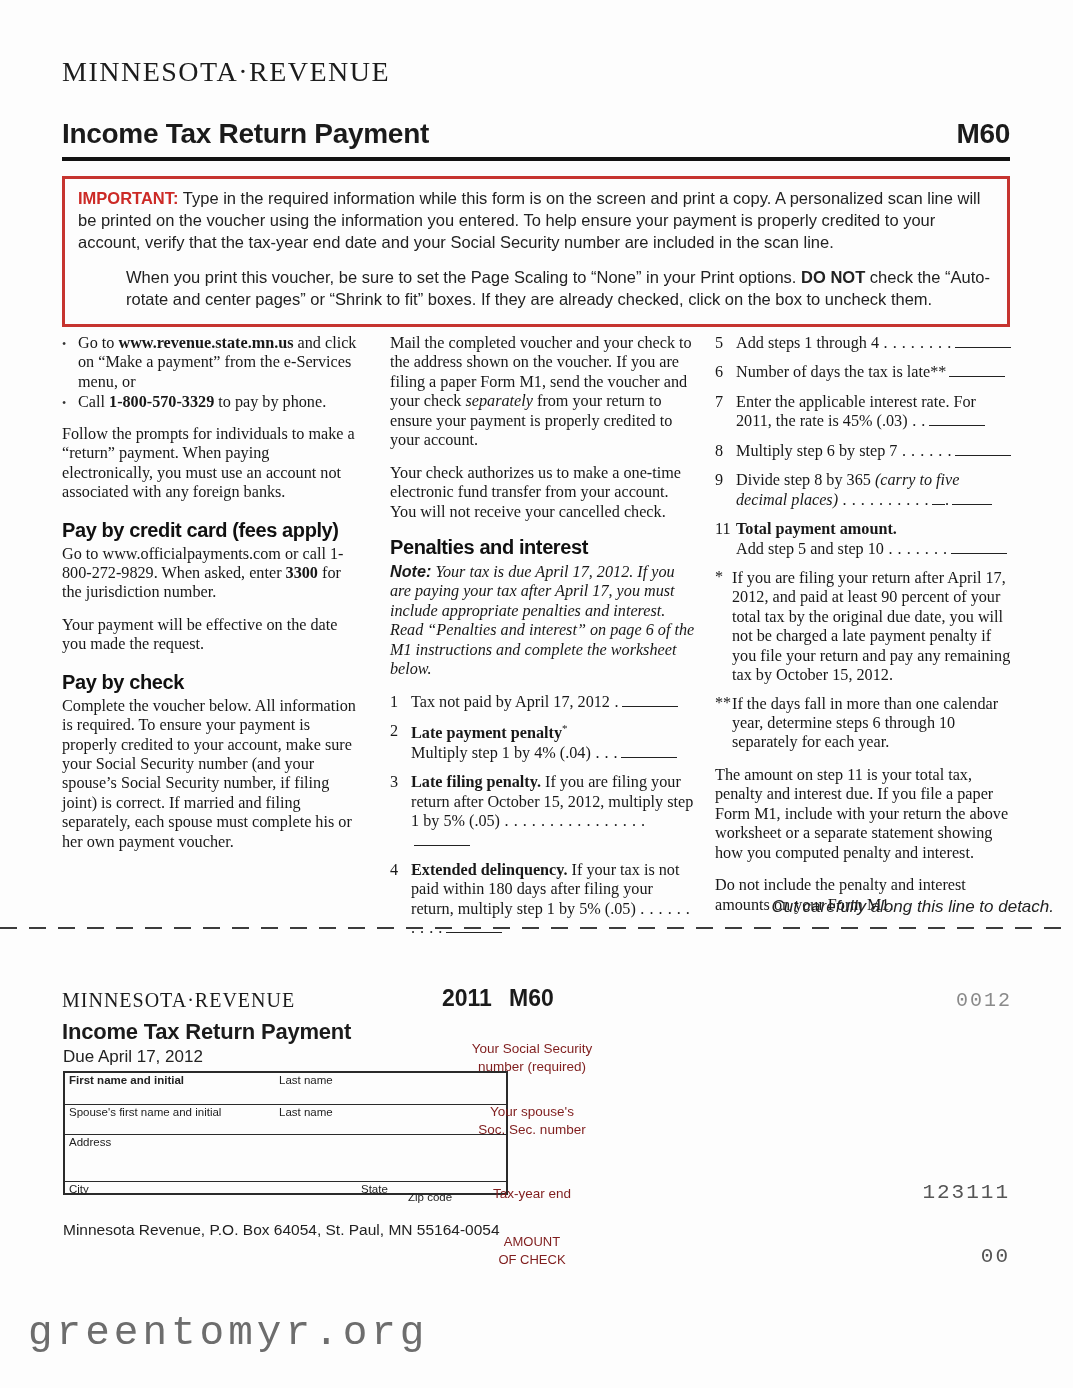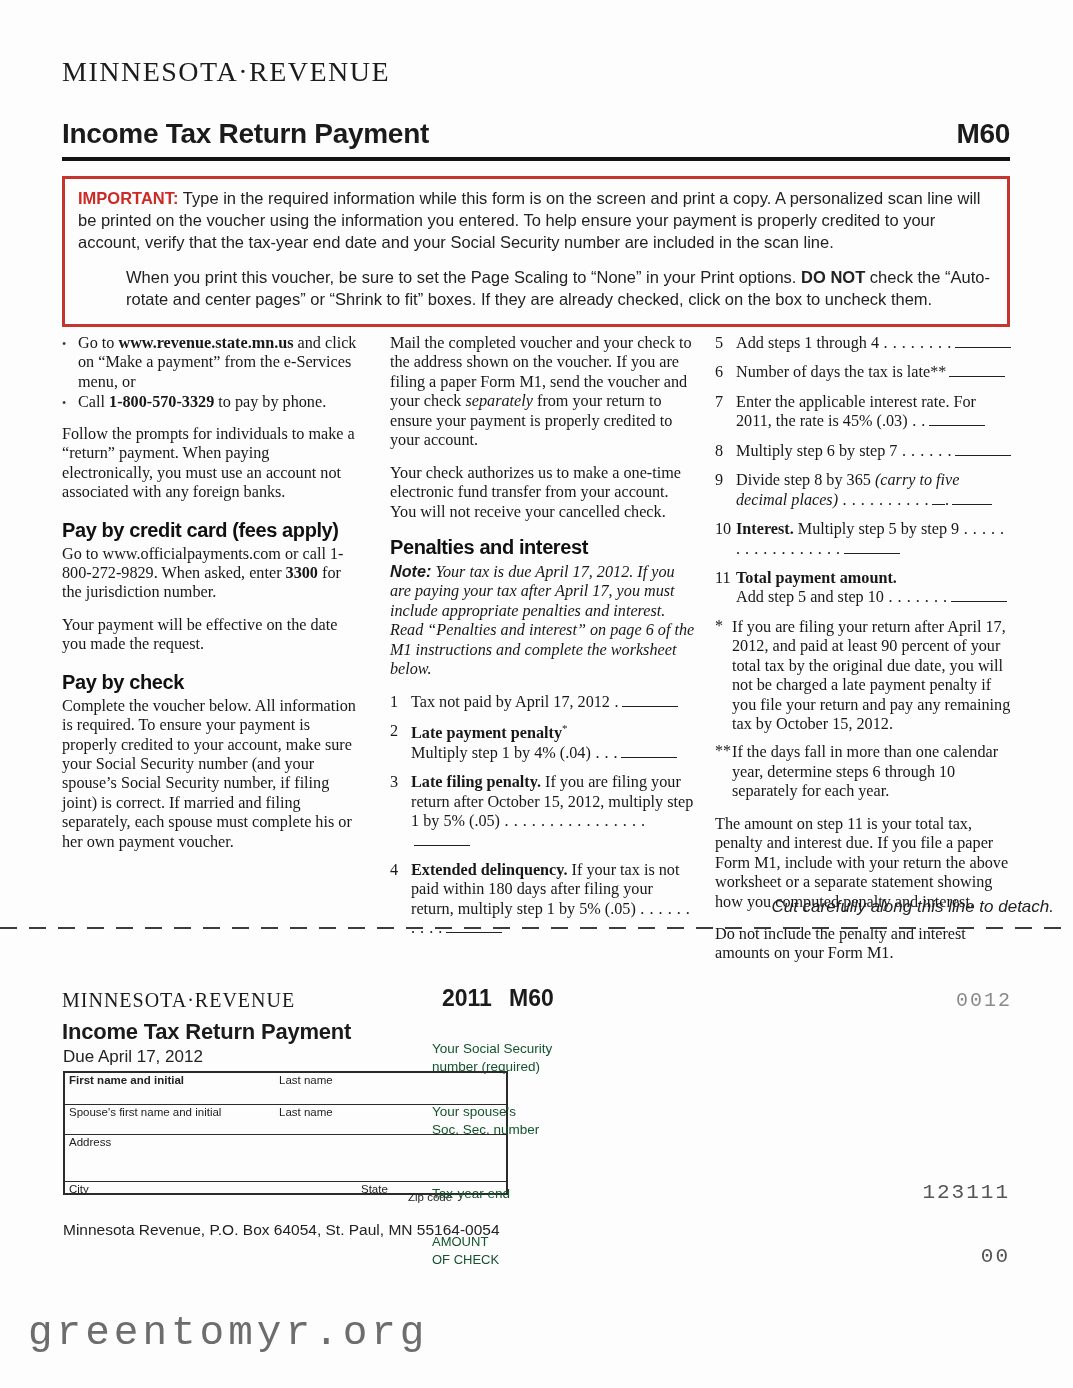--- a/index.html
+++ b/index.html
@@ -77,22 +77,22 @@
   .v-due { position:absolute; left:63px; top:1047px; font-size:17px; color:#222; }
   .v-box { position:absolute; left:63px; top:1071px; width:445px; height:124px; border:2px solid #2a2a2a; box-sizing:border-box; background:#fdfdfd; }
   .vrow { position:absolute; left:0; width:100%; box-sizing:border-box; }
   .vrow + .vrow { border-top:1.5px solid #2a2a2a; }
   .vrow .flabel { position:absolute; top:1px; font-size:11.5px; color:#222; white-space:nowrap; }
   .r1 { top:0; height:31px; }
   .r2 { top:31px; height:30px; }
   .r3 { top:61px; height:30px; }
   .r4 { top:108px; height:20px; }
   .rlab {
-    position:absolute; left:432px; width:200px; text-align:left;
-    font-size:13.5px; line-height:1.35; color:#14532d;
+    position:absolute; left:432px; width:200px; text-align:center;
+    font-size:13.5px; line-height:1.35; color:#7f1d1d;
   }
   .rlab.caps { font-size:13px; }
   .v-val {
     position:absolute; left:880px; width:130px; text-align:right;
     font-family:"Liberation Mono", monospace; font-size:21px; letter-spacing:2px; color:#555;
   }
   .v-payable { position:absolute; left:63px; top:1198px; font-size:15.5px; color:#222; }
   .v-mailto  { position:absolute; left:63px; top:1221px; font-size:15.5px; color:#222; }
   .watermark {
     position:absolute; left:28px; top:1310px;
@@ -175,24 +175,20 @@
       </div>
       <div class="step">
         <span class="num">8</span>
         <span>Multiply step 6 by step 7</span><span class="dots"> . . . . . .</span><span class="wline"></span>
       </div>
       <div class="step">
         <span class="num">9</span>
         <span>Divide step 8 by 365 </span><i>(carry to five decimal places)</i><span class="dots"> . . . . . . . . . .</span><span class="wline short"></span>.<span class="wline med"></span>
       </div>
       <div class="step">
-        <span class="num">10</span>
-        <b>Interest.</b><span> Multiply step 5 by step 9</span><span class="dots"> . . . . . . . . . . . . . . . . .</span><span class="wline"></span>
-      </div>
-      <div class="step">
         <span class="num">11</span>
         <b>Total payment amount.</b><br>
         <span>Add step 5 and step 10</span><span class="dots"> . . . . . . .</span><span class="wline"></span>
       </div>
 
       <div class="fn">
         <span class="mark">*</span>
         <span>If you are filing your return after April 17, 2012, and paid at least 90 percent of your total tax by the original due date, you will not be charged a late payment penalty if you file your return and pay any remaining tax by October 15, 2012.</span>
       </div>
       <div class="fn">

